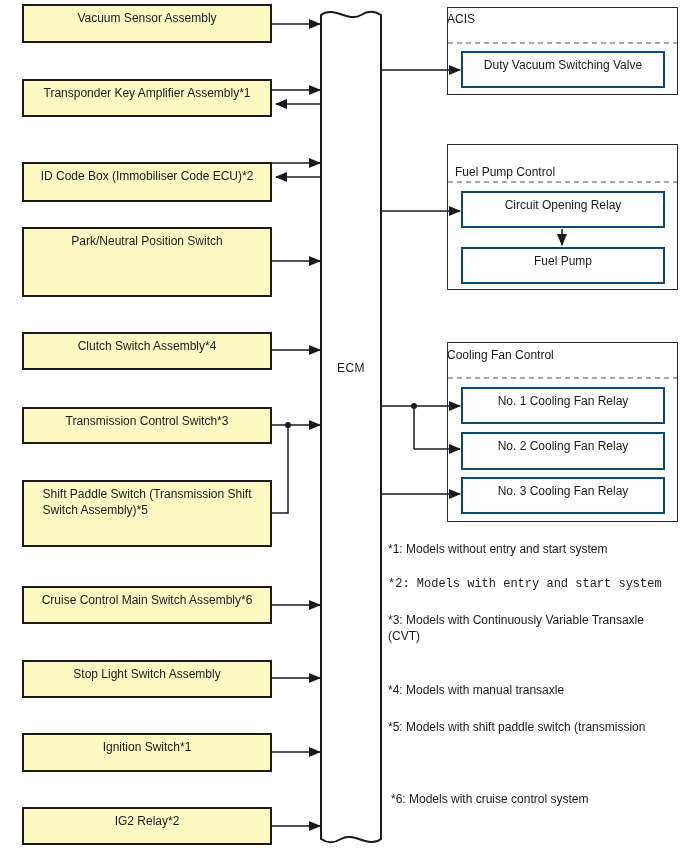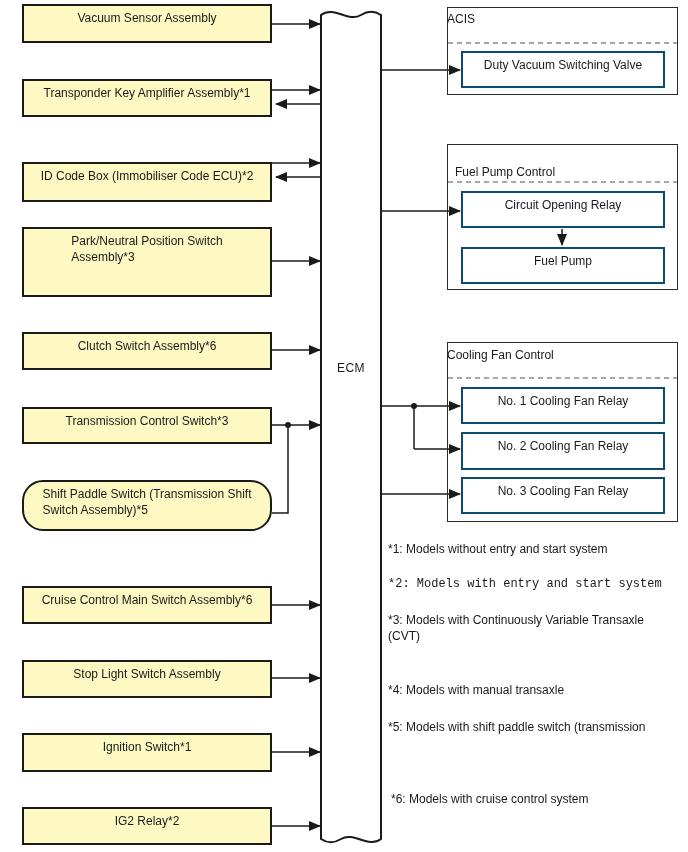--- a/index.html
+++ b/index.html
@@ -85,33 +85,32 @@
   <div class="ln">Transponder Key Amplifier Assembly*1</div>
 </div>
 
 <div class="box center-text" style="left:22px;top:162px;width:250px;height:40px;">
   <div class="ln">ID Code Box (Immobiliser Code ECU)*2</div>
 </div>
 
 <div class="box" style="left:22px;top:227px;width:250px;height:70px;">
   <div class="block-center">
     <div class="ln">Park/Neutral Position Switch</div>
-    <div class="ln">Assembly*3</div>
   </div>
 </div>
 
 <div class="box center-text" style="left:22px;top:332px;width:250px;height:38px;">
-  <div class="ln">Clutch Switch Assembly*6</div>
+  <div class="ln">Clutch Switch Assembly*4</div>
 </div>
 
 <div class="box center-text" style="left:22px;top:407px;width:250px;height:37px;">
   <div class="ln">Transmission Control Switch*3</div>
 </div>
 
-<div class="box" style="left:22px;top:480px;width:250px;height:51px;border-radius:21px;">
+<div class="box" style="left:22px;top:480px;width:250px;height:67px;">
   <div class="block-center">
     <div class="ln">Shift Paddle Switch (Transmission Shift</div>
     <div class="ln">Switch Assembly)*5</div>
   </div>
 </div>
 
 <div class="box center-text" style="left:22px;top:586px;width:250px;height:38px;">
   <div class="ln">Cruise Control Main Switch Assembly*6</div>
 </div>
 

